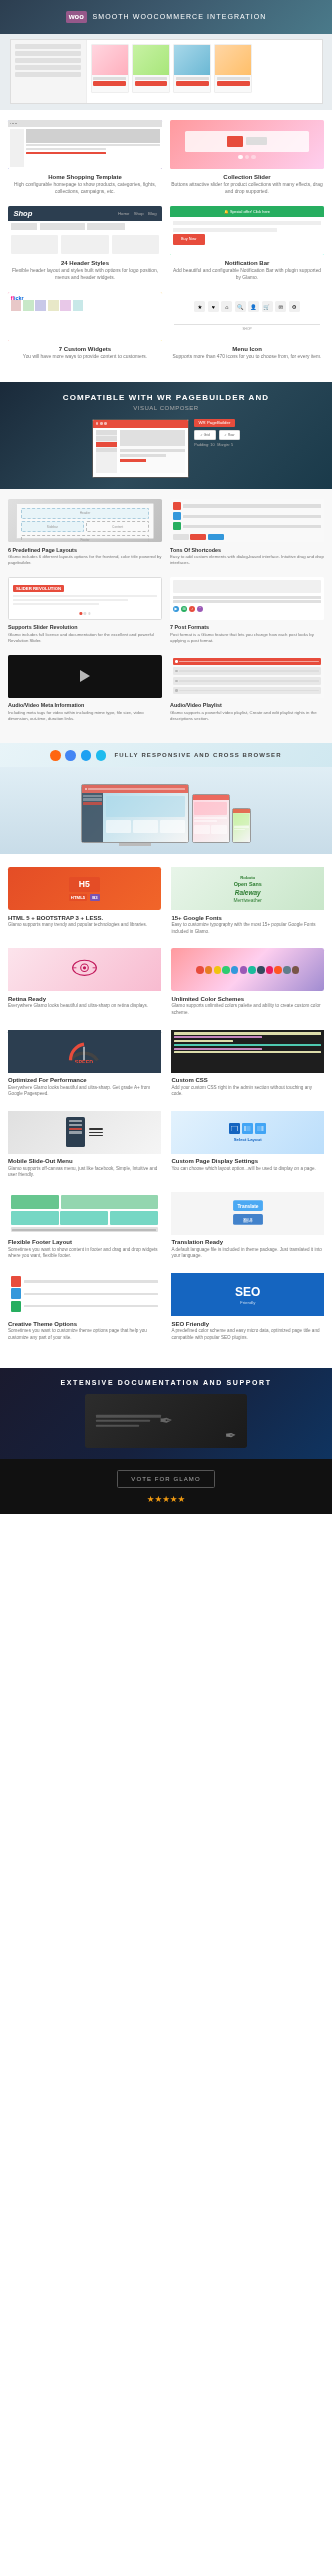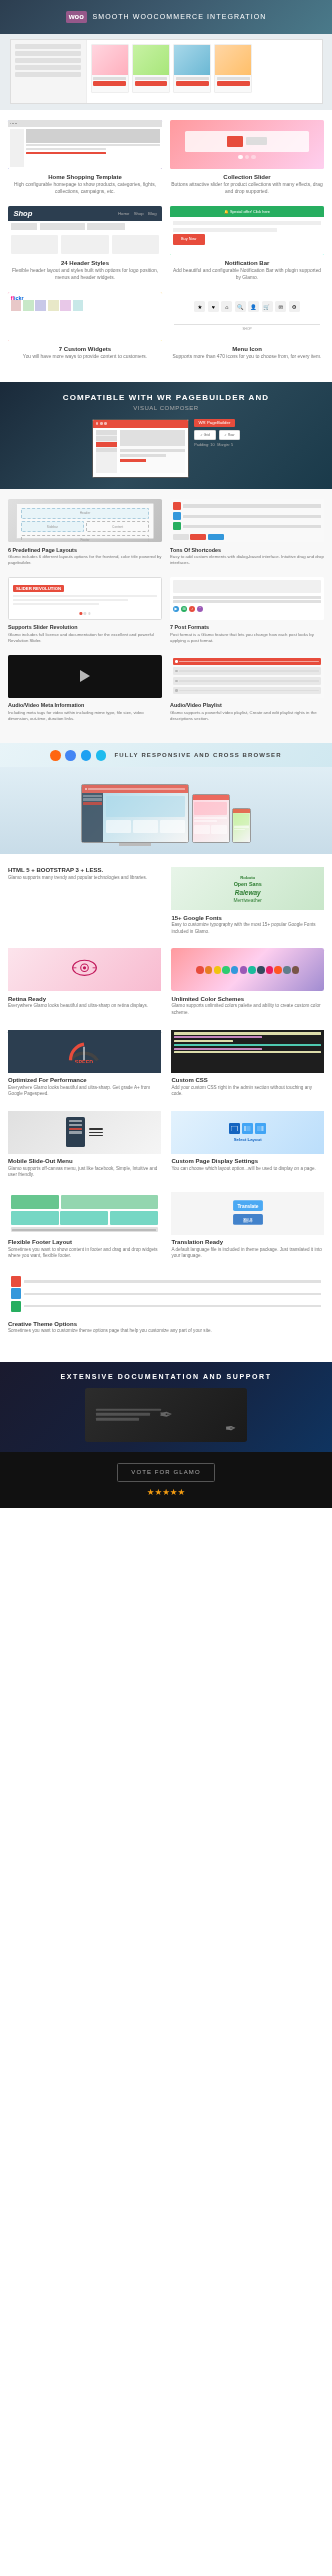--- a/index.html
+++ b/index.html
@@ -1216,20 +1216,29 @@
         </div>
       </div>
     </div>
   </div>
 </div>
 
 <div class="tech-features">
 
   <div class="tech-row">
     <div class="tech-item">
+      <div class="tech-img html5">
+        <div class="html5-inner">
+          <div style="background:#e44d26;color:#fff;font-size:8.6px;font-weight:bold;padding:2.7px 5.4px;border-radius:1.6px;margin-bottom:1.6px;">H5</div>
+          <div style="display:flex;gap:2.7px;justify-content:center;">
+            <div class="badge-h5">HTML5</div>
+            <div class="badge-b3">B3</div>
+          </div>
+        </div>
+      </div>
       <div class="tech-title">HTML 5 + BOOTSTRAP 3 + LESS.</div>
       <div class="tech-desc">Glamo supports many trendy and popular technologies and libraries.</div>
     </div>
     <div class="tech-item">
       <div class="tech-img google-fonts">
         <div class="google-fonts-preview">
           <div class="font-name">Roboto</div>
           <div class="font-name">Open Sans</div>
           <div class="font-name">Raleway</div>
           <div class="font-name" style="font-size:4.9px;font-weight:normal;">Merriweather</div>
@@ -1421,20 +1430,32 @@
           </div>
           <div style="display:flex;align-items:center;gap:2.2px;">
             <div style="width:10.8px;height:10.8px;background:#27ae60;border-radius:1.1px;"></div>
             <div style="height:2.2px;flex:1;background:#e0e0e0;border-radius:0.5px;"></div>
           </div>
         </div>
       </div>
       <div class="tech-title">Creative Theme Options</div>
       <div class="tech-desc">Sometimes you want to customize theme options page that help you customize any part of your site.</div>
     </div>
+    <div class="tech-item">
+      <div class="tech-img seo">
+        <div class="seo-preview">
+          <div style="text-align:center;">
+            <div class="seo-text">SEO</div>
+            <div style="color:rgba(255,255,255,0.7);font-size:4.3px;margin-top:1.6px;">Friendly</div>
+          </div>
+        </div>
+      </div>
+      <div class="tech-title">SEO Friendly</div>
+      <div class="tech-desc">A predefined color scheme and easy micro data, optimized page title and compatible with popular SEO plugins.</div>
+    </div>
   </div>
 
 </div>
 
 <div class="docs-banner">
   <h2>EXTENSIVE  DOCUMENTATION  AND  SUPPORT</h2>
   <div class="docs-preview">
     <div class="notebook-img">
       <div style="position:absolute;left:10.8px;top:50%;transform:translateY(-50%);display:flex;flex-direction:column;gap:2.2px;">
         <div style="height:2.7px;background:rgba(255,255,255,0.2);width:65px;border-radius:0.5px;"></div>

